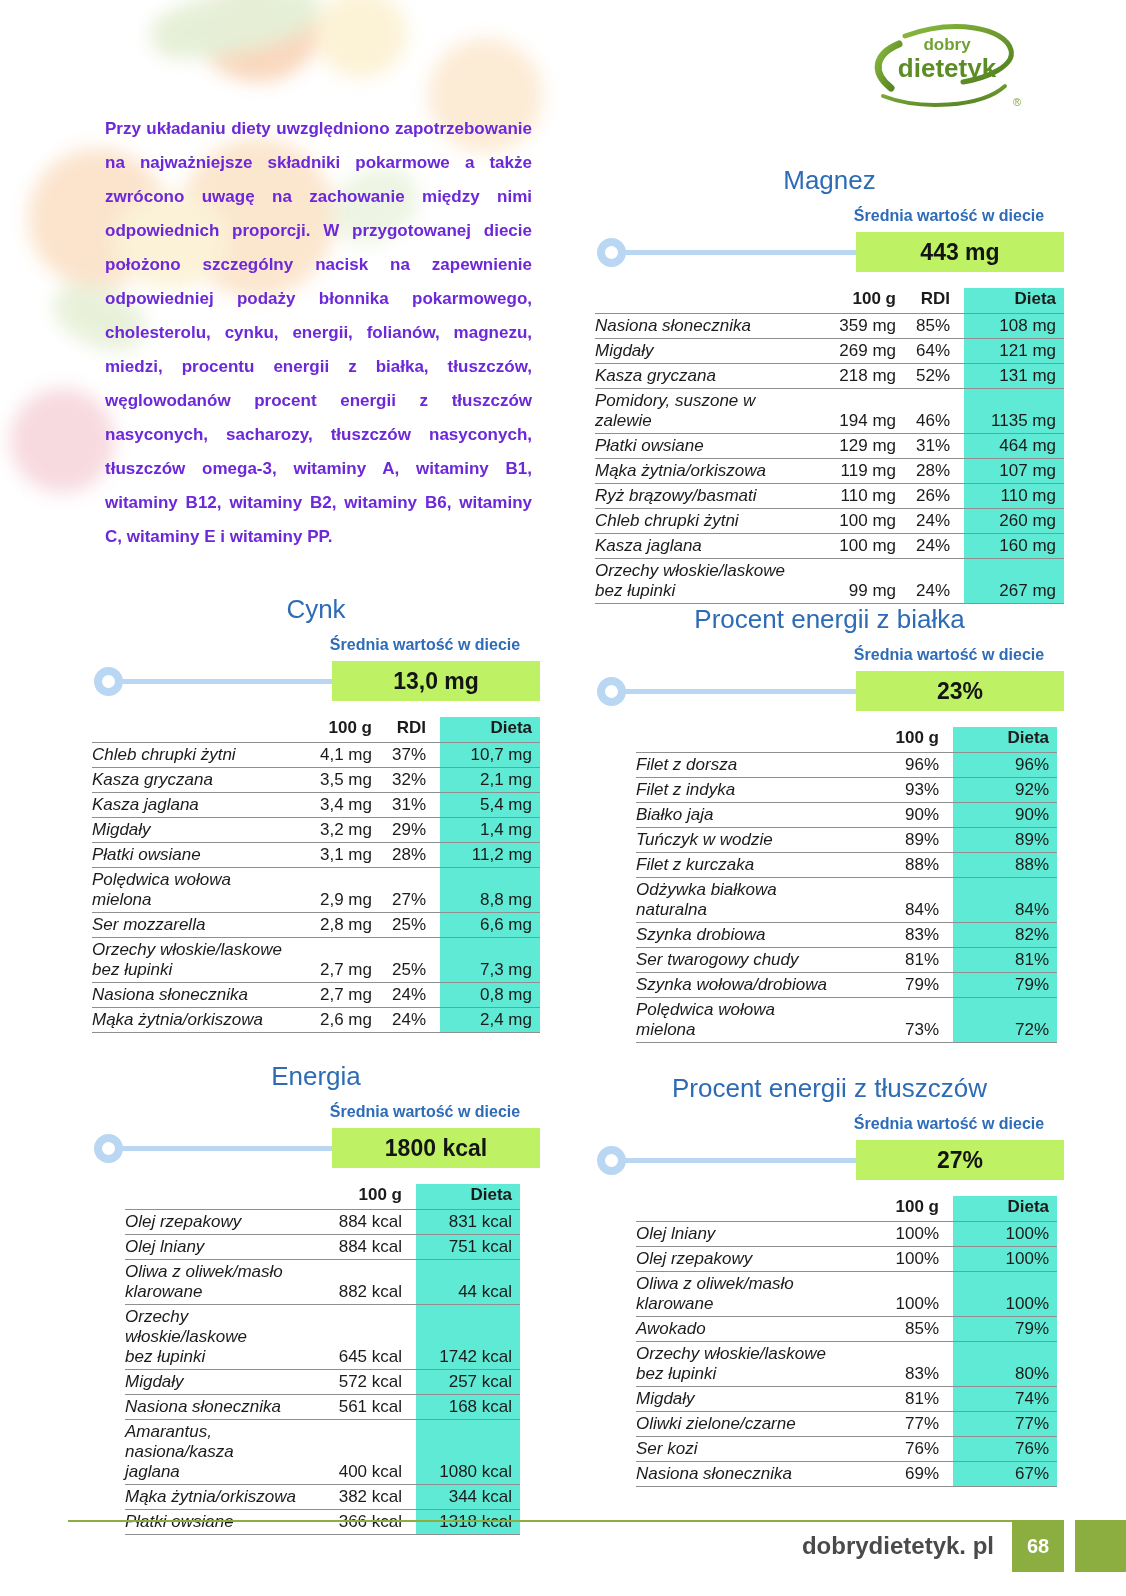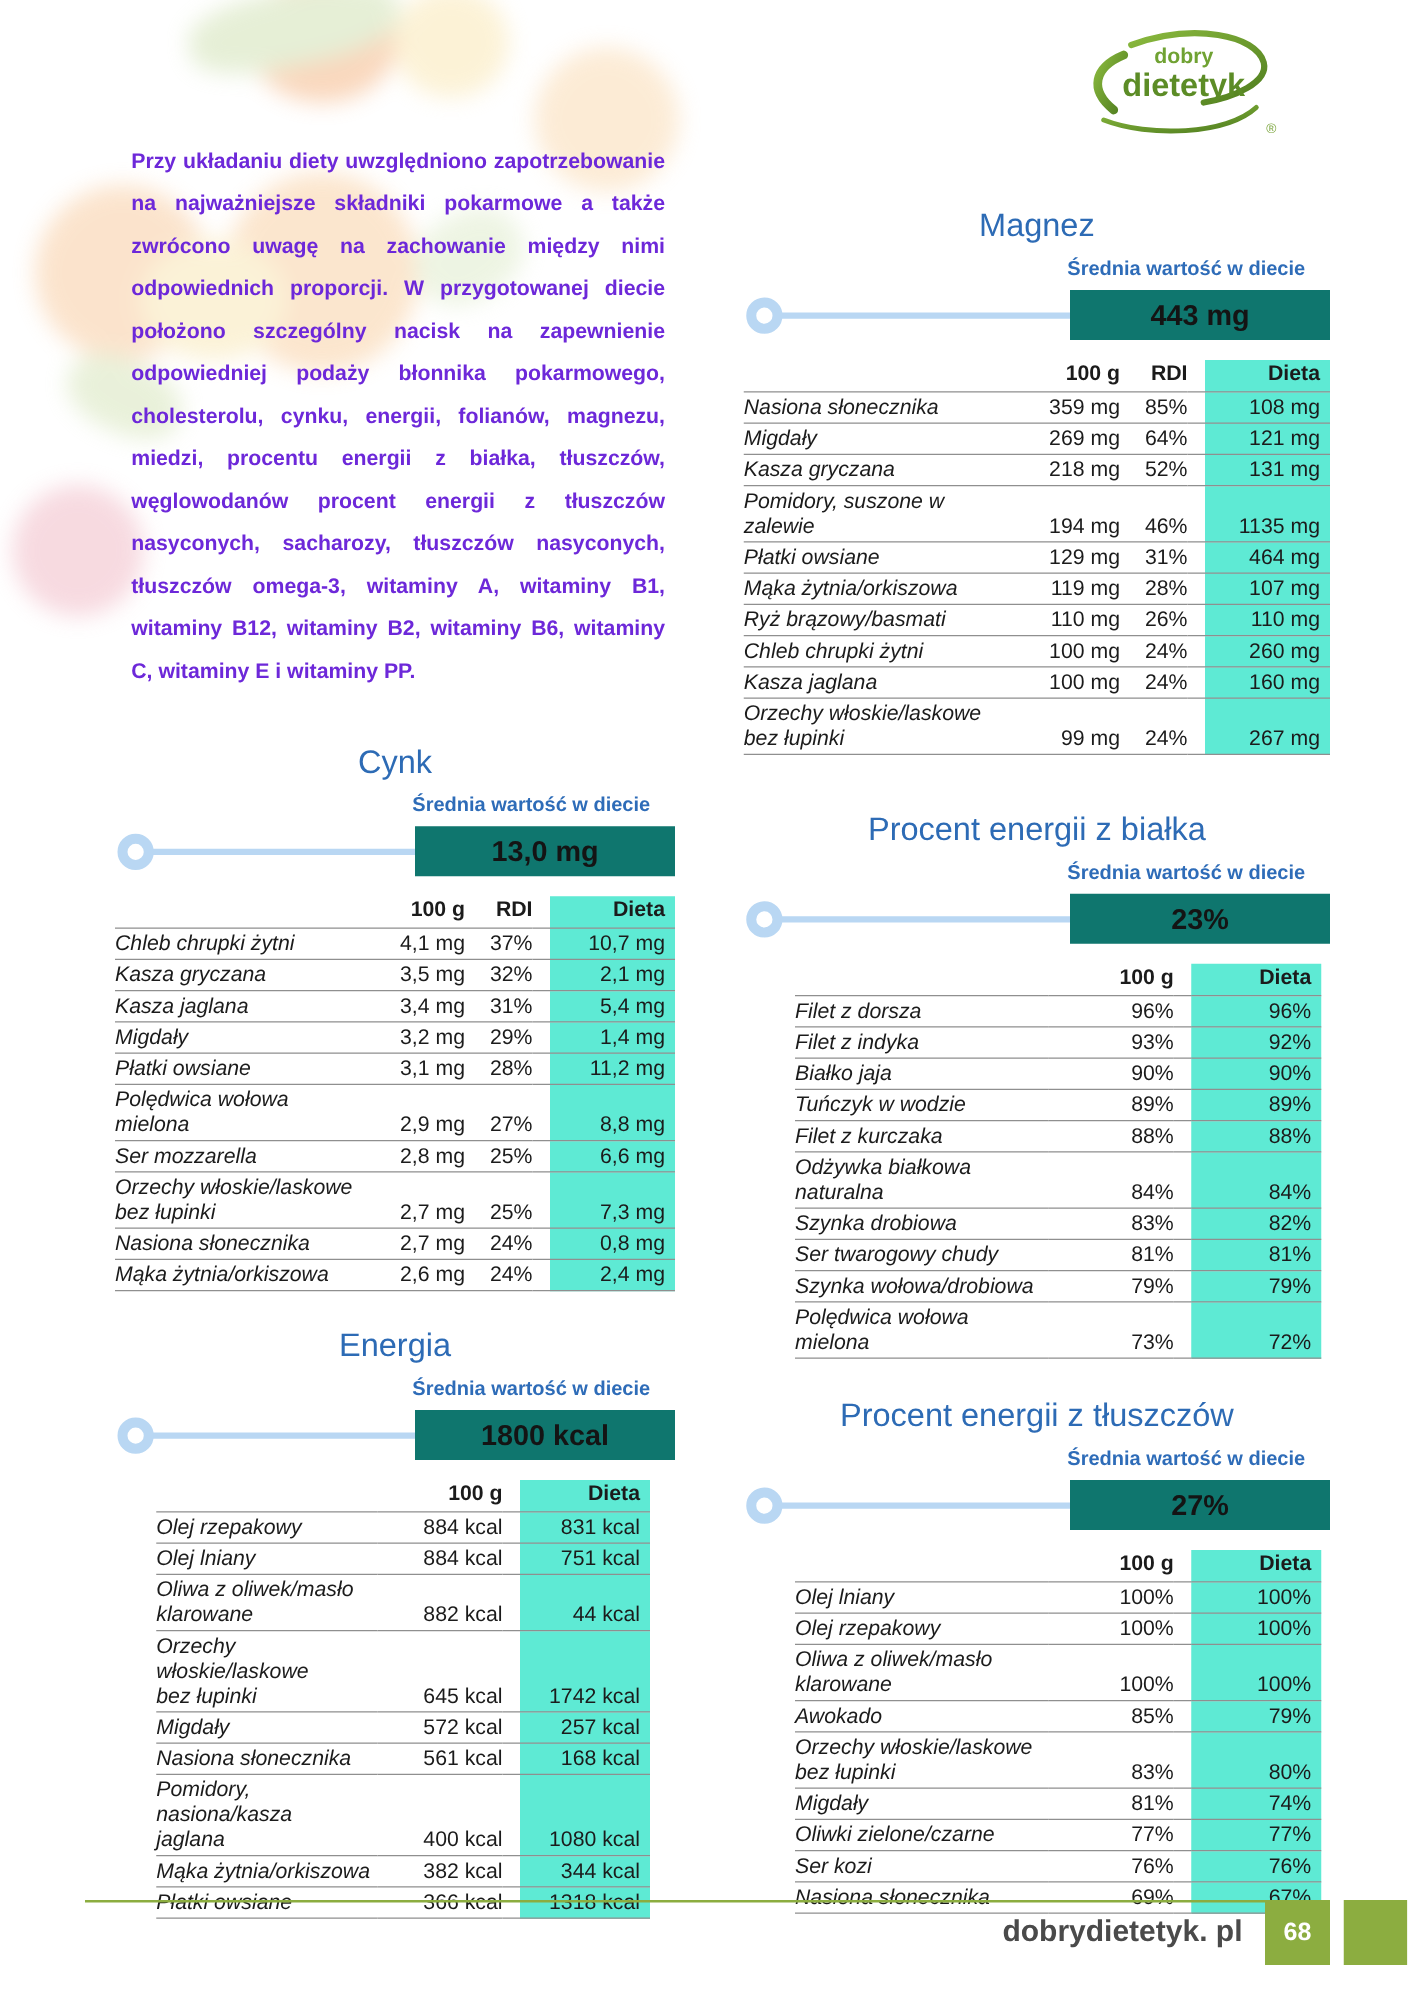--- a/index.html
+++ b/index.html
@@ -26,31 +26,31 @@
   .columns{position:relative;display:flex;padding:0 62px 0 92px;gap:55px;}
   .col-left{width:448px;flex:none;}
   .col-right{width:469px;flex:none;margin-top:165px;}
 
   .intro{margin:112px 8px 0 13px;font-size:17px;line-height:34px;font-weight:700;
          color:#6d28d9;text-align:justify;text-align-last:left;}
 
   .section-title{margin:0;font-size:26px;line-height:30px;font-weight:400;color:#2d6bb5;text-align:center;}
   #sections-left .section:nth-child(1){margin-top:40px;}
   #sections-left .section:nth-child(2){margin-top:28px;}
-  #sections-right .section:nth-child(2){margin-top:44px;}
+  #sections-right .section:nth-child(2){}
   #sections-right .section:nth-child(3){margin-top:30px;}
 
   .avg-label{margin:10px 0 6px;display:flex;justify-content:flex-end;}
   .avg-label span{width:230px;text-align:center;font-size:16px;line-height:21px;
                   font-weight:700;color:#2e6cb8;}
   .avg-row{display:flex;align-items:center;height:40px;}
   .avg-dot{width:13px;height:13px;border:8px solid #b9d7f3;border-radius:50%;
            background:#fff;flex:none;margin-left:2px;z-index:1;}
   .avg-line{flex:1;height:5px;background:#b9d7f3;margin-left:-3px;}
-  .avg-bar{width:208px;height:40px;background:#0f766e;display:flex;align-items:center;
+  .avg-bar{width:208px;height:40px;background:#bef264;display:flex;align-items:center;
            justify-content:center;flex:none;}
   .avg-value{font-size:23px;font-weight:700;color:#141414;}
 
   table.data-table{border-collapse:collapse;table-layout:fixed;width:100%;margin-top:16px;
                    font-size:17px;color:#1b1b1b;}
   .data-table th{font-weight:700;text-align:right;padding:0 0 4px 0;line-height:21px;
                  border-bottom:1px solid #8f8f8f;vertical-align:bottom;}
   .data-table th.name{text-align:left;}
   .data-table td{text-align:right;padding:2px 0;line-height:20px;
                  border-bottom:1px solid #8f8f8f;vertical-align:bottom;}
@@ -262,21 +262,21 @@
                   <td class="cgap"></td>
                   <td class="cdieta">257 kcal</td>
                 </tr>
                 <tr>
                   <td class="name">Nasiona słonecznika</td>
                   <td>561 kcal</td>
                   <td class="cgap"></td>
                   <td class="cdieta">168 kcal</td>
                 </tr>
                 <tr>
-                  <td class="name">Pomidory, nasiona/kasza
+                  <td class="name">Amarantus, nasiona/kasza
 jaglana</td>
                   <td>400 kcal</td>
                   <td class="cgap"></td>
                   <td class="cdieta">1080 kcal</td>
                 </tr>
                 <tr>
                   <td class="name">Mąka żytnia/orkiszowa</td>
                   <td>382 kcal</td>
                   <td class="cgap"></td>
                   <td class="cdieta">344 kcal</td>

